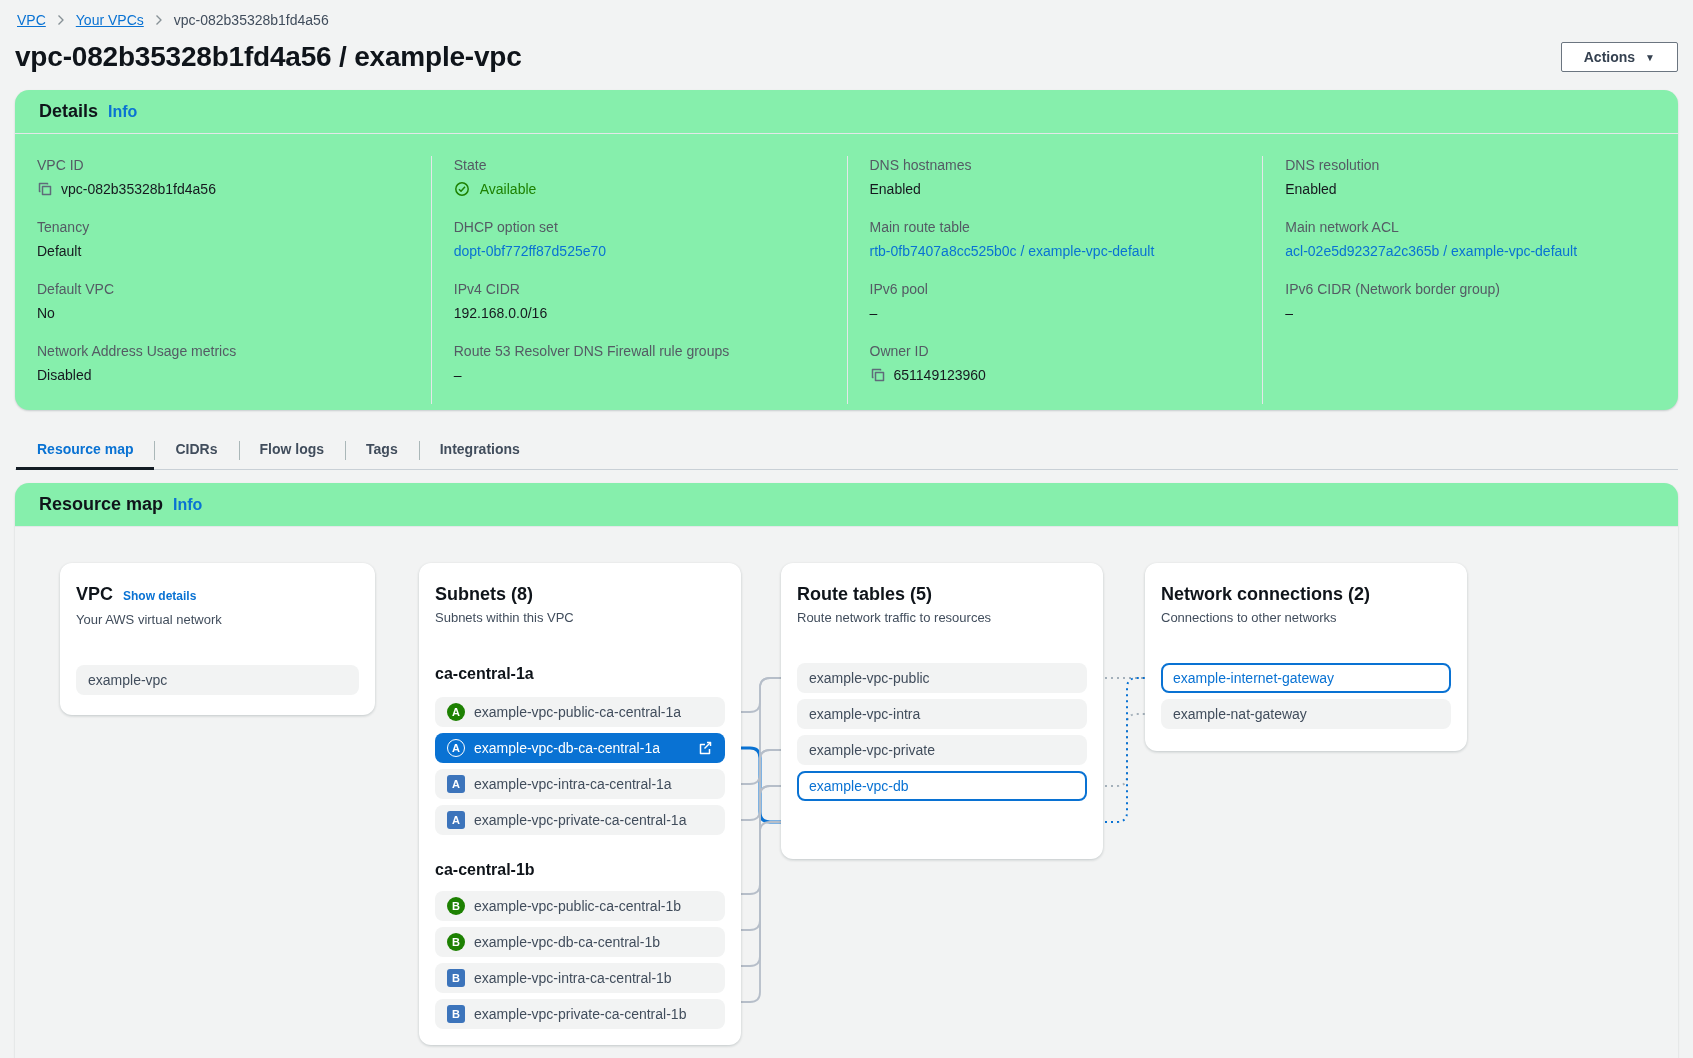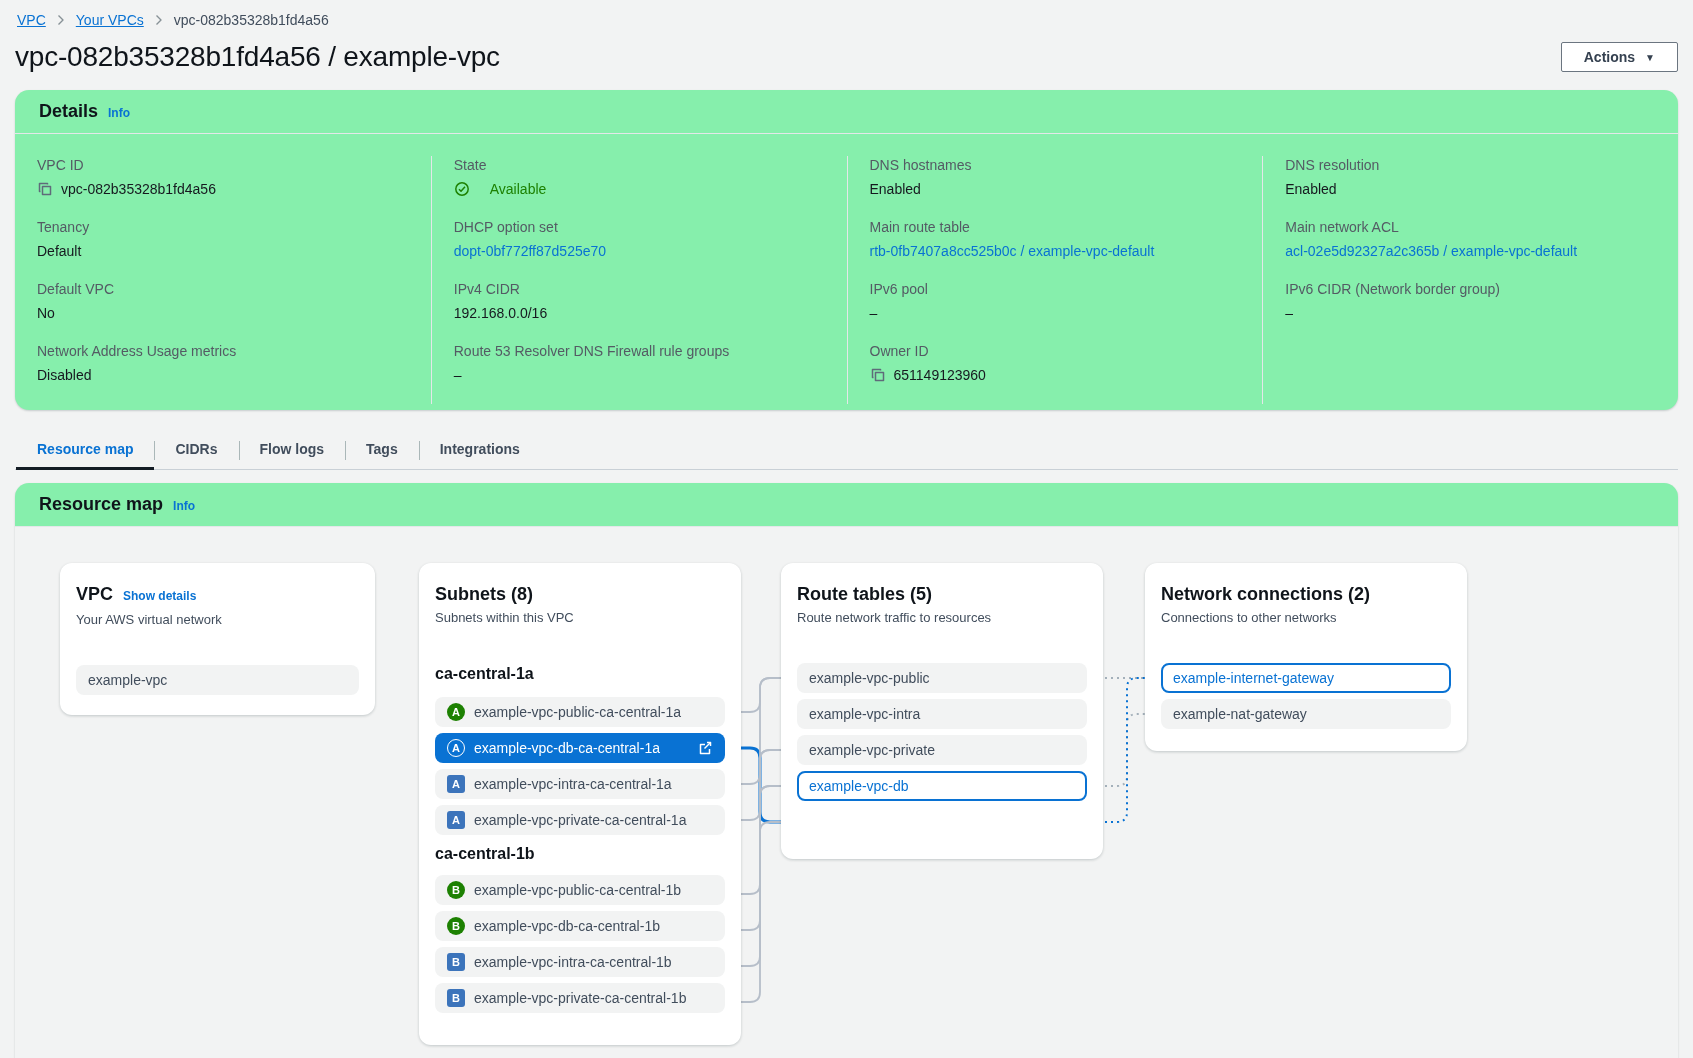--- a/index.html
+++ b/index.html
@@ -18,44 +18,44 @@
   .page{padding:12px 15px 0 15px;}
 
   
   .breadcrumb{display:flex;align-items:center;gap:10px;padding-left:2px;}
   .breadcrumb a{color:var(--link);text-decoration:underline;cursor:pointer;}
   .breadcrumb .current{color:var(--text-mid);}
   .crumb-sep{display:inline-flex;align-items:center;color:#879196;}
 
   
   .title-row{display:flex;align-items:center;justify-content:space-between;margin-top:13px;}
-  h1.page-title{font-size:28px;font-weight:400;color:#0f141a;letter-spacing:-0.2px;}
+  h1.page-title{font-size:28px;font-weight:700;color:#0f141a;letter-spacing:-0.2px;}
   .actions-btn{
     display:inline-flex;align-items:center;gap:10px;background:#fff;
     border:1px solid #6b7580;border-radius:2px;padding:6px 22px;
     font-size:14px;font-weight:700;color:#354150;cursor:pointer;
     font-family:inherit;
   }
   .caret{font-size:10px;color:#354150;}
 
   
   .panel{background:#86efac;border-radius:14px;box-shadow:0 1px 2px rgba(0,28,36,.18);margin-top:17px;overflow:hidden;}
   .panel-header{display:flex;align-items:baseline;gap:10px;padding:11px 24px;border-bottom:1px solid var(--panel-border);}
   .panel-title{font-size:18px;font-weight:700;color:#0f141a;}
-  .info-link{font-size:12px;font-weight:700;color:var(--link);text-decoration:none;cursor:pointer;}
+  .info-link{font-size:16px;font-weight:700;color:var(--link);text-decoration:none;cursor:pointer;}
 
   
   .details-body{display:grid;grid-template-columns:repeat(4,1fr);padding:22px 0 6px 0;}
   .details-col{padding:0 22px;}
   .details-col + .details-col{border-left:1px solid var(--panel-border);}
   .field{margin-bottom:19px;}
   .field-label{color:var(--text-label);margin-bottom:5px;line-height:18px;}
   .field-value{color:var(--text-dark);line-height:20px;display:flex;align-items:center;gap:8px;}
   .field-value a{color:var(--link);text-decoration:none;cursor:pointer;}
-  .status-ok{color:var(--green);display:inline-flex;align-items:center;gap:20px;}
+  .status-ok{color:var(--green);display:inline-flex;align-items:center;gap:10px;}
   .icon-btn{display:inline-flex;cursor:pointer;background:none;border:none;padding:0;}
 
   
   .tabs{display:flex;list-style:none;margin-top:21px;border-bottom:1px solid #c9d0d6;padding:0 1px;}
   .tab{position:relative;padding:10px 21px;font-weight:700;color:var(--text-mid);cursor:pointer;border-bottom:3px solid transparent;margin-bottom:-1px;}
   .tab.active{color:var(--link);border-bottom-color:#141c24;}
   .tab + .tab::before{content:"";position:absolute;left:0;top:10px;height:19px;width:1px;background:#aab7b8;}
 
   
   .rm-body{position:relative;background:#f2f3f3;height:546px;}
@@ -81,21 +81,21 @@
     background:var(--row-bg);border-radius:8px;margin-bottom:6px;
     color:var(--text-mid);cursor:pointer;font-size:14px;
   }
   .first-row-gap{margin-top:37px;align-items:center;}
   .vpc-first-gap{margin-top:37px;}
   .rm-row.sel-fill{background:var(--selected);color:#fff;}
   .rm-row.sel-outline{background:#fff;border:2px solid var(--selected);color:var(--link);padding:0 10px;}
 
   .subnet-group-title{font-size:16px;font-weight:700;color:#0f141a;margin:0 0 14px 0;}
   .group-1a{margin-top:39px;}
-  .group-1b{margin-top:10px;margin-bottom:12px;}
+  .group-1b{margin-top:26px;margin-bottom:12px;}
 
   .badge{flex:0 0 auto;width:18px;height:18px;display:inline-flex;align-items:center;justify-content:center;
          font-size:11px;font-weight:700;color:#fff;}
   .badge.circle-green{background:var(--green);border-radius:50%;}
   .badge.circle-selected{background:transparent;border:1.5px solid #fff;border-radius:50%;}
   .badge.square-blue{background:#3c74bb;border-radius:3px;}
   .ext-icon{margin-left:auto;display:inline-flex;}
 </style>
 </head>
 <body>

